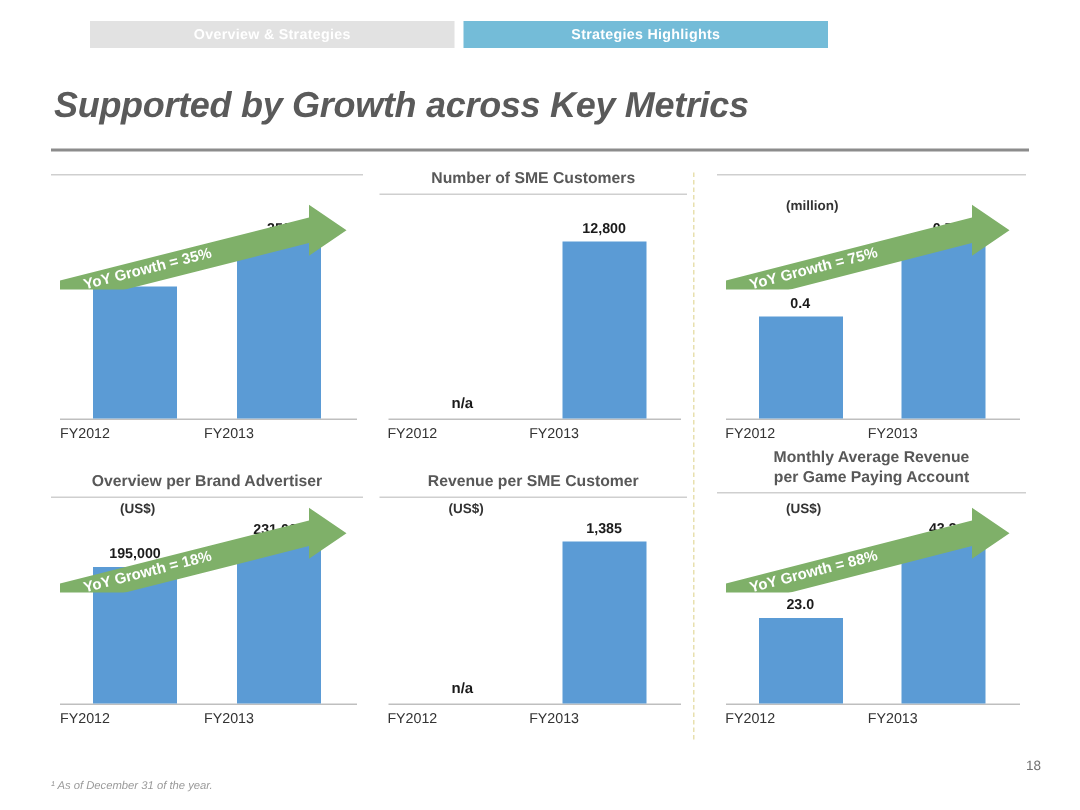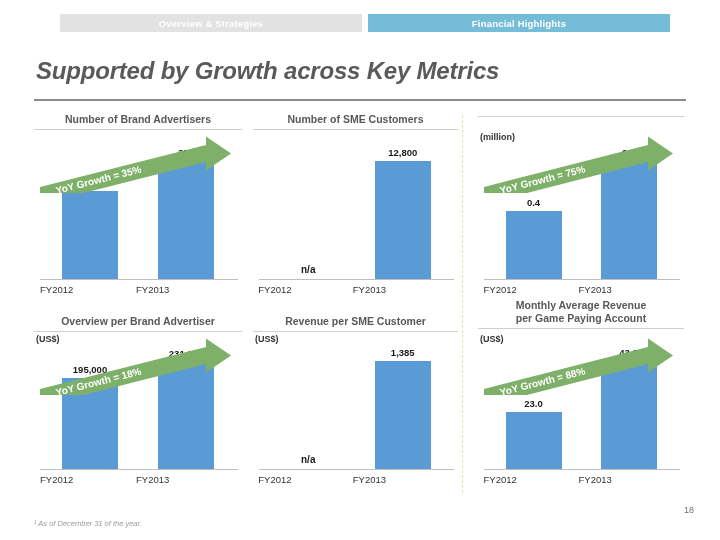--- a/index.html
+++ b/index.html
@@ -13,21 +13,21 @@
     position: relative;
     font-family: "Liberation Sans", sans-serif;
     overflow: hidden;
   }
 
   
   #nav-tabs {
     position: absolute;
     left: 60px;
     top: 14px;
-    width: 610px;
+    width: 492px;
     height: 18px;
     display: flex;
     gap: 6px;
   }
   .nav-tab {
     flex: 1 1 0;
     height: 18px;
     display: flex;
     align-items: center;
     justify-content: center;
@@ -88,20 +88,21 @@
   .chart-title-rule {
     height: 1px;
     background: #cfcfcf;
     margin-top: 3px;
   }
   .chart-unit {
     position: absolute;
     font-size: 9px;
     font-weight: bold;
     color: #333333;
+    margin-left: 44px;
   }
   .axis-line {
     position: absolute;
     left: 8px;
     right: 4px;
     height: 1px;
     background: #bfbfbf;
   }
 
   .bar {
@@ -162,31 +163,30 @@
     top: 505px;
     font-size: 9px;
     color: #707070;
   }
 </style>
 </head>
 <body>
 
 <div id="nav-tabs">
     <div class="nav-tab">Overview &amp; Strategies</div>
-    <div class="nav-tab active">Financial Highlights</div>
+    <div class="nav-tab active">Strategies Highlights</div>
   </div>
 
 <div id="slide-title">Supported by Growth across Key Metrics</div>
 <div id="title-rule"></div>
 
 <div id="column-divider"></div>
 
 <div id="charts-root">
     <div class="chart-panel" style="left: 34px; top: 113px; width: 208px;">
-      <div class="chart-title">Number of Brand Advertisers</div>
       <div class="chart-title-rule"></div>
     </div>
     <div class="axis-line" style="left: 40px; width: 198px; top: 279px;"></div>
     <div class="bar" style="left: 62px; width: 56px; height: 87.9048px; top: 191.095px;"></div>
     <div class="bar-value" style="left: 40px; width: 100px; top: 177.095px;">260</div>
     <div class="axis-label" style="left: 40px; width: 100px; top: 284px;">FY2012</div>
     <div class="bar" style="left: 158px; width: 56px; height: 118.333px; top: 160.667px;"></div>
     <div class="bar-value" style="left: 136px; width: 100px; top: 146.667px;">350</div>
     <div class="axis-label" style="left: 136px; width: 100px; top: 284px;">FY2013</div>
     <div class="growth-arrow" style="left: 40px; top: 129px; width: 192px; height: 64px;">

